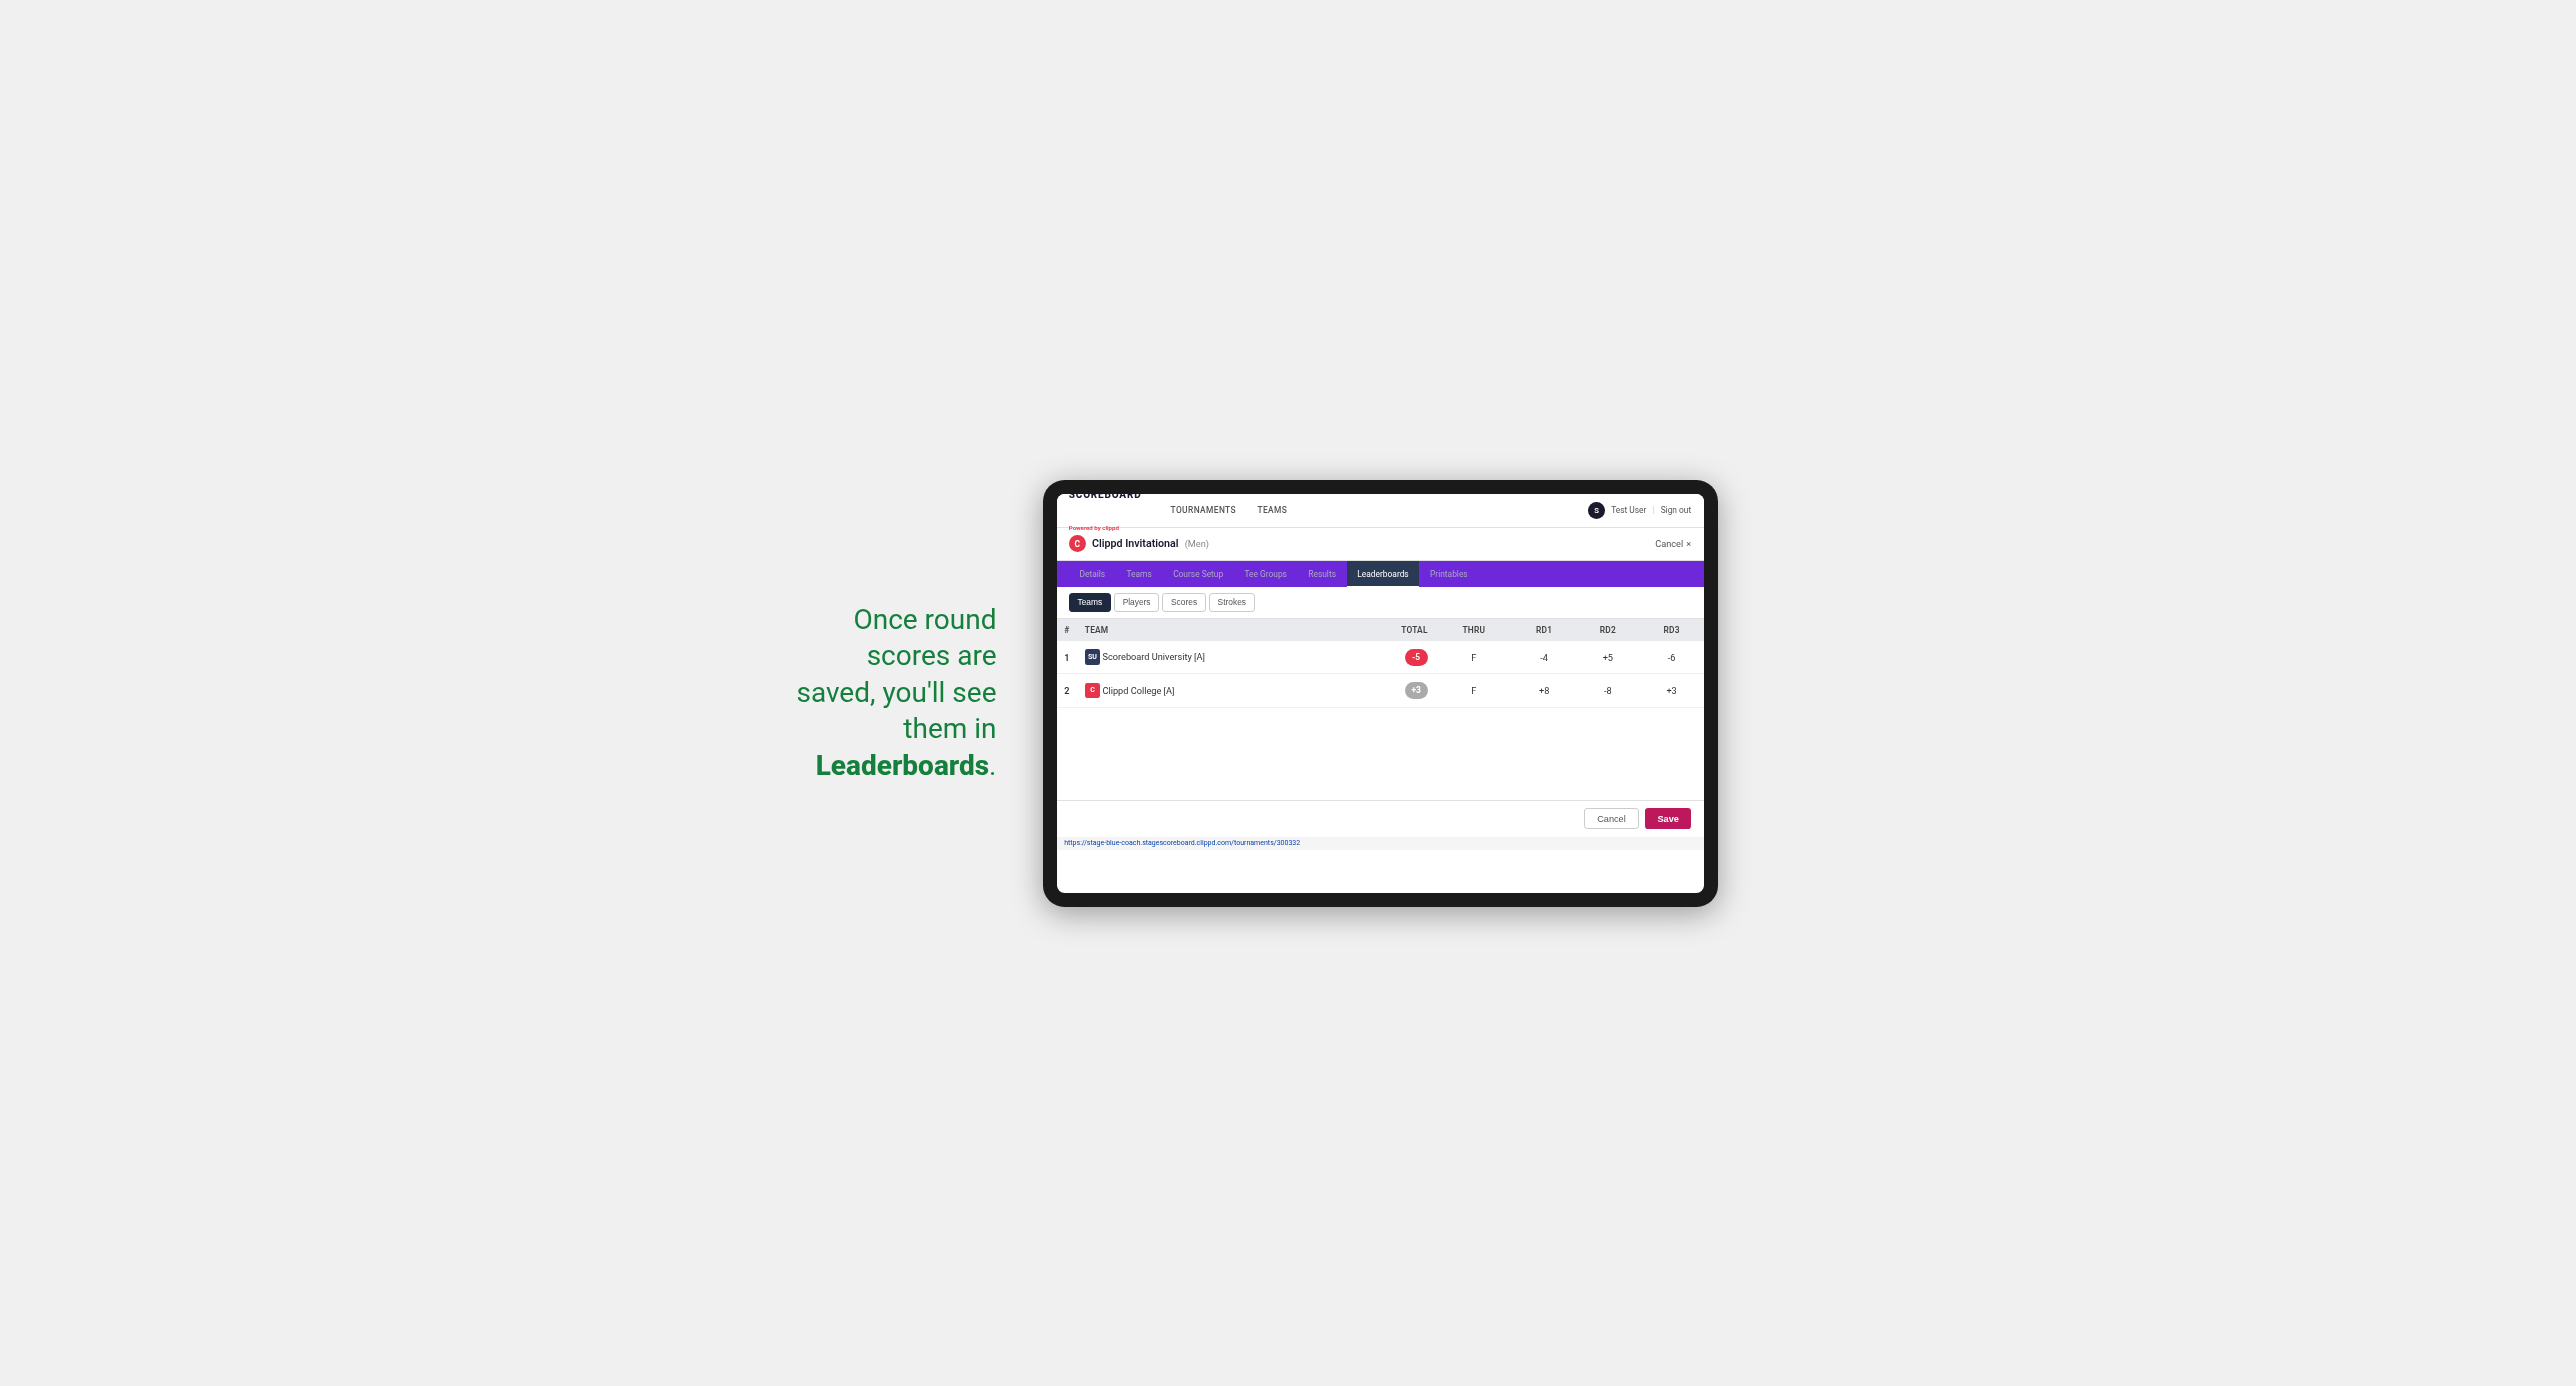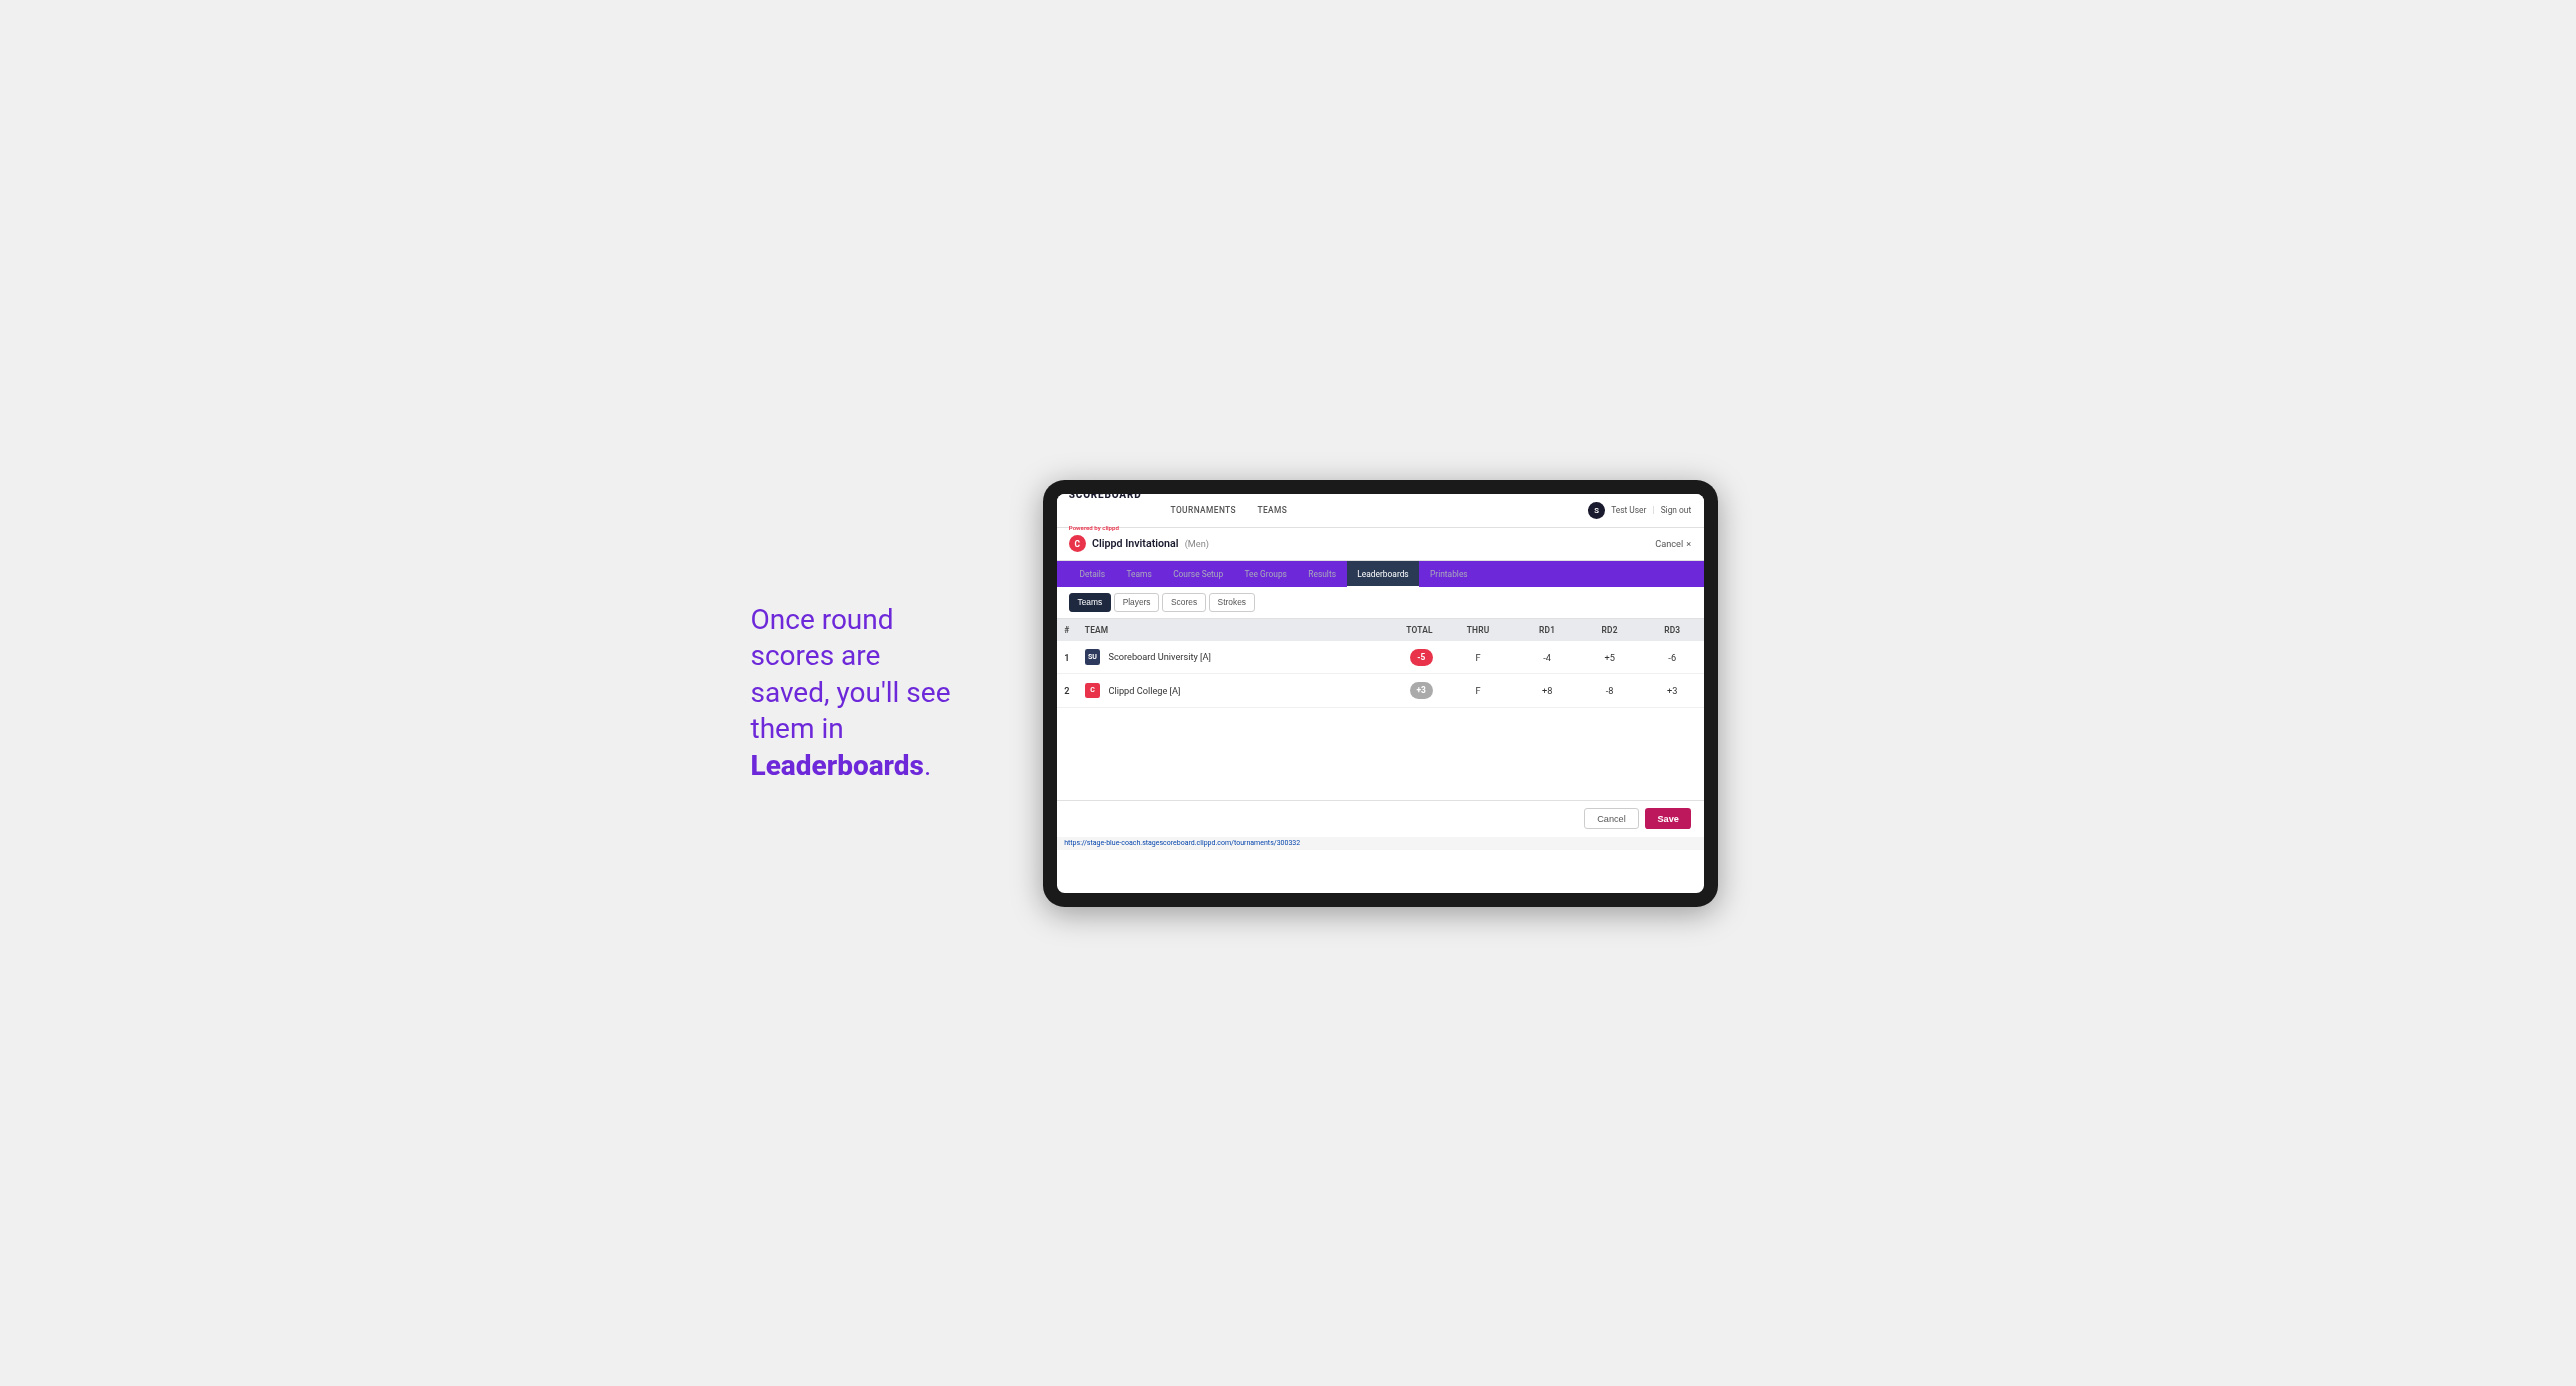--- a/index.html
+++ b/index.html
@@ -18,21 +18,22 @@
       align-items: center;
       gap: 46px;
       width: 100%;
       max-width: 1075px;
     }
 
     .left-text {
       flex: 0 0 246px;
       font-size: 28px;
       line-height: 1.3;
-      color: #6d28d9;
+      color: #15803d;
+      text-align: right;
     }
     .left-text strong {
       font-weight: 800;
     }
 
     .tablet-outer {
       flex: 1;
       background: #1a1a1a;
       border-radius: 21.5px;
       padding: 14px;
@@ -253,21 +254,21 @@
     .team-logo {
       width: 15.4px;
       height: 15.4px;
       border-radius: 2.3px;
       display: inline-flex;
       align-items: center;
       justify-content: center;
       font-size: 7px;
       font-weight: 700;
       color: #fff;
-      margin-right: 6px;
+      margin-right: 0;
       vertical-align: middle;
     }
     .team-name {
       vertical-align: middle;
     }
     .score-badge {
       display: inline-flex;
       align-items: center;
       justify-content: center;
       width: 23px;

